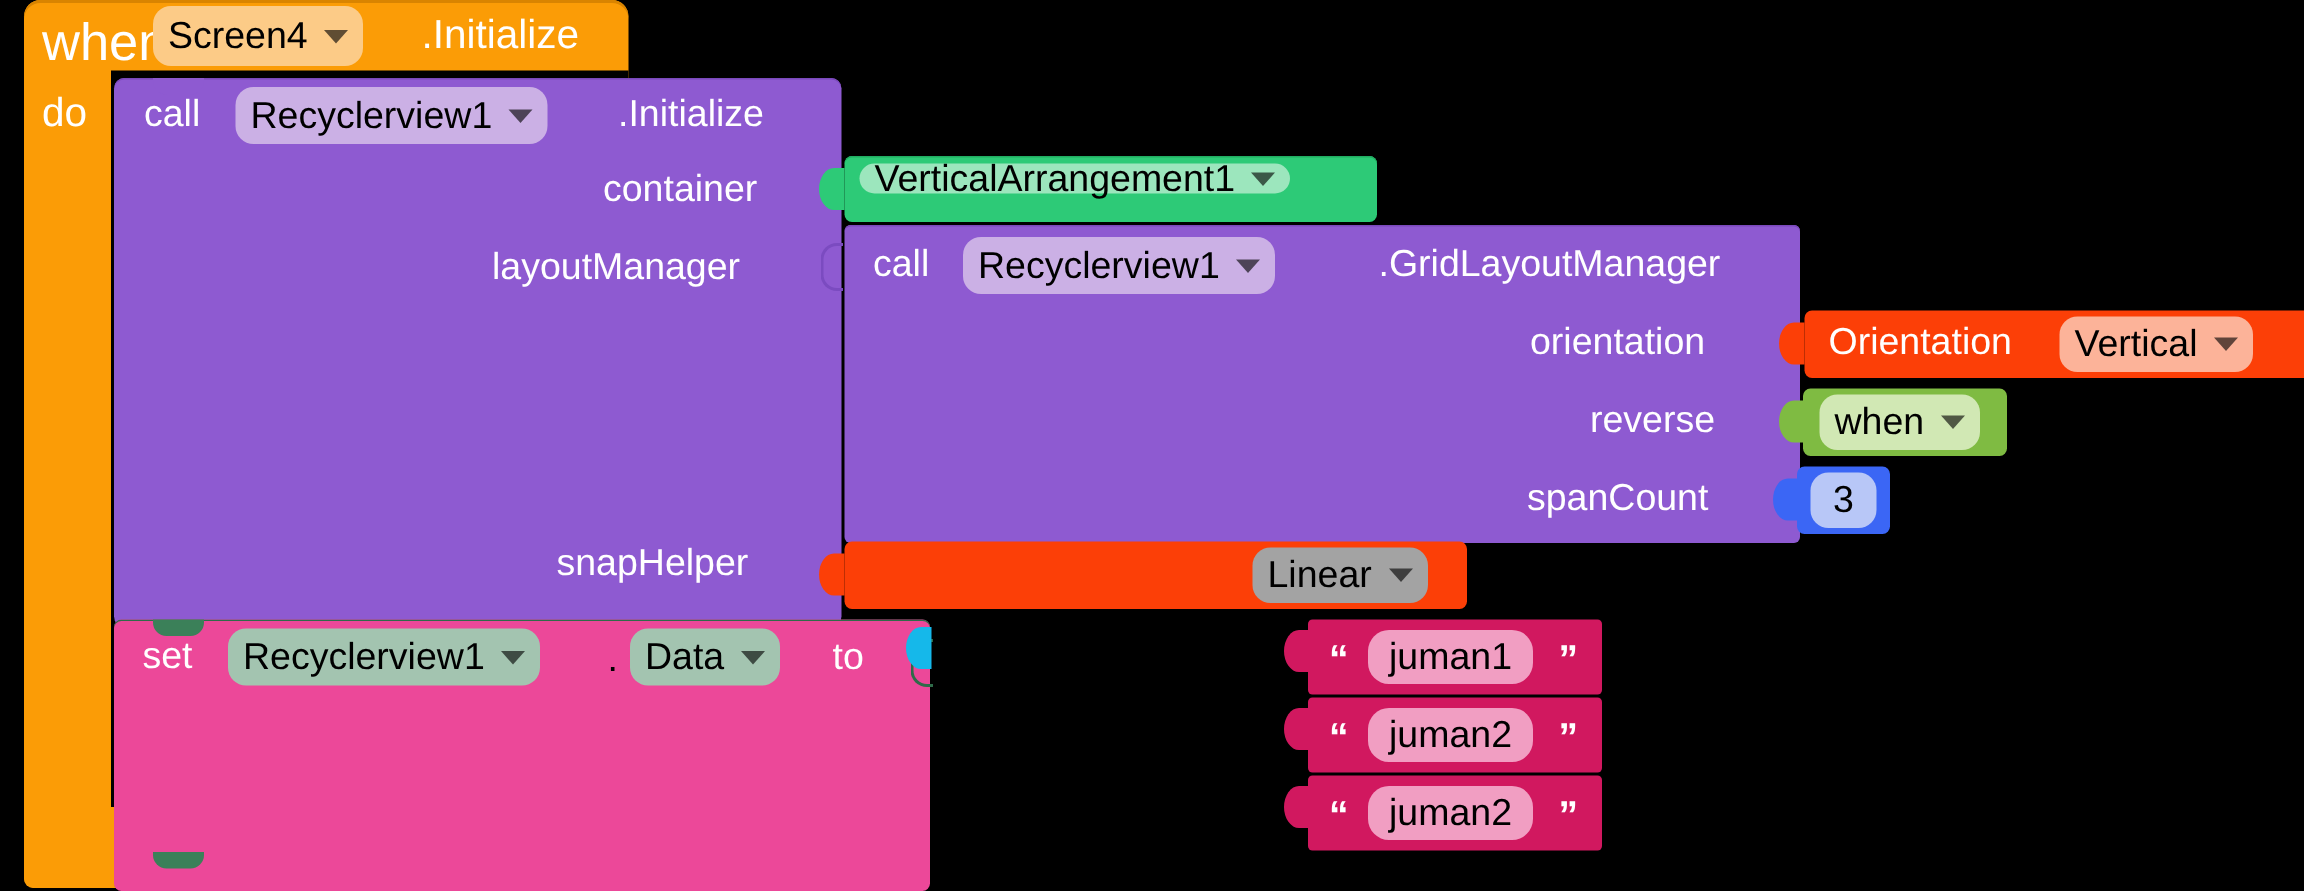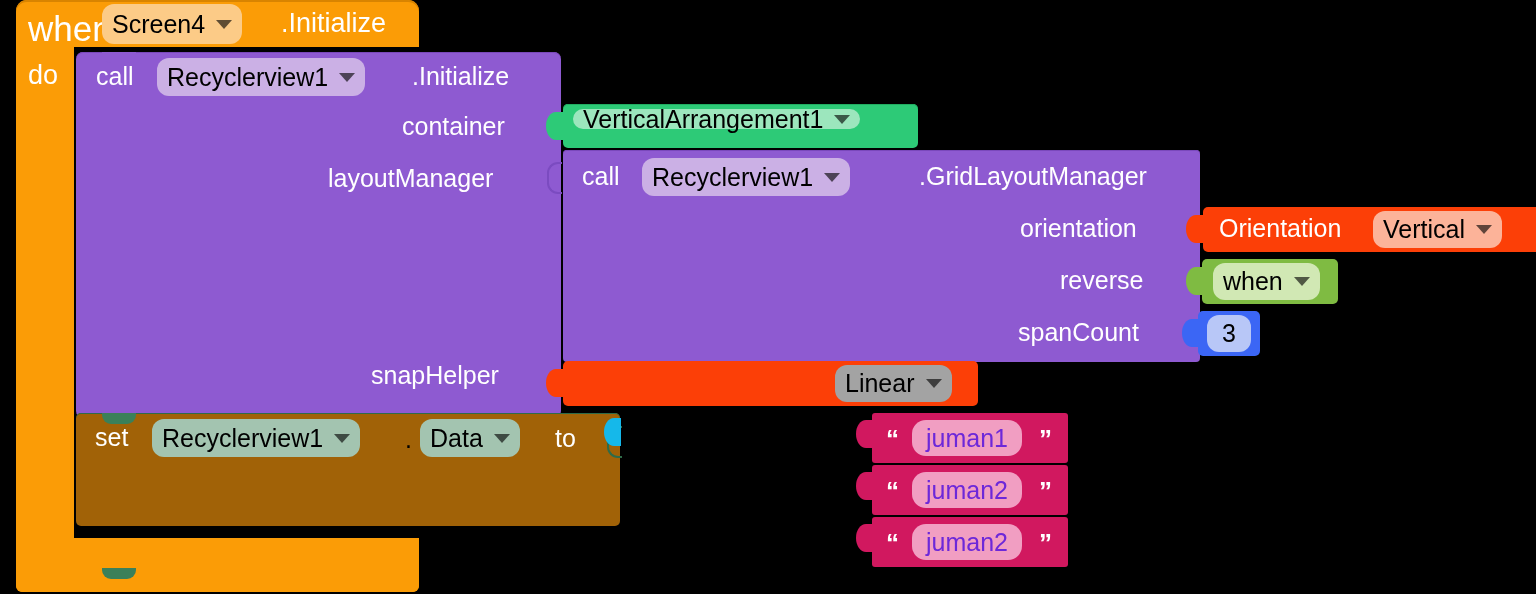--- a/index.html
+++ b/index.html
@@ -152,22 +152,22 @@
   .math-num {
     left: 1198px; top: 311px;
     width: 62px; height: 45px;
     background: #3b66f5;
     border-radius: 5px;
   }
 
   
   .set-blk {
     left: 76px; top: 413px;
-    width: 544px; height: 113px;
-    background: #a16207;
+    width: 544px; height: 181px;
+    background: #ec4899;
     border-radius: 5px;
     box-shadow: 0 1px 0 #2f6b49 inset;
   }
   .set-blk .notch-top {
     position: absolute;
     left: 26px; top: 0px;
     width: 34px; height: 11px;
     background: #3b8059;
     border-radius: 0 0 9px 9px;
   }
@@ -221,21 +221,21 @@
     min-width: 110px;
     background: #f19ec2;
     border-radius: 14px;
     display: flex;
     align-items: center;
     justify-content: center;
     padding: 0 14px;
     box-sizing: border-box;
   }
   .txt-field span {
-    color: #6d28d9;
+    color: #000000;
     font-size: 25px;
     line-height: 1;
   }
 </style>
 </head>
 <body>
 
 <div id="canvas">
 
   <div class="blk when-outer">

